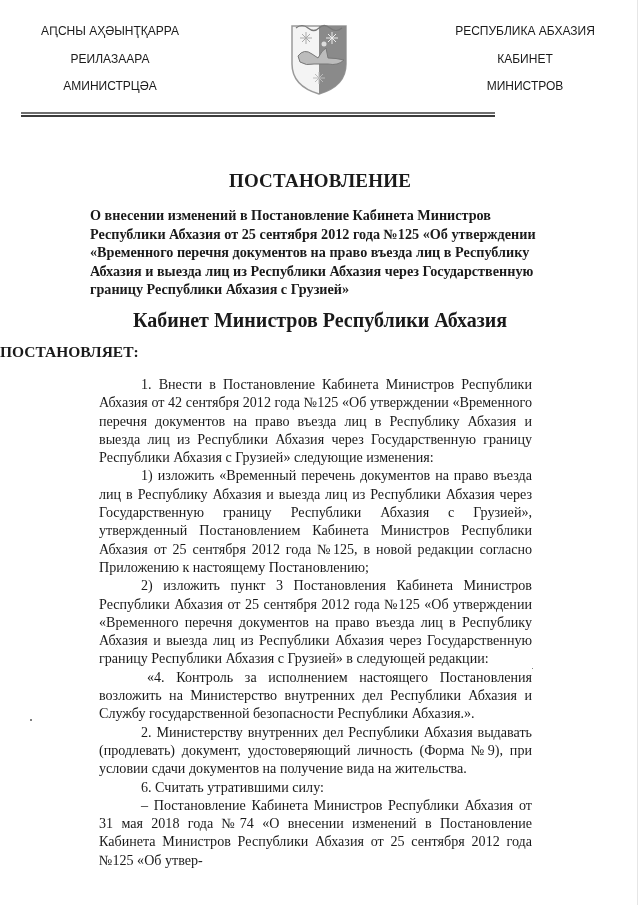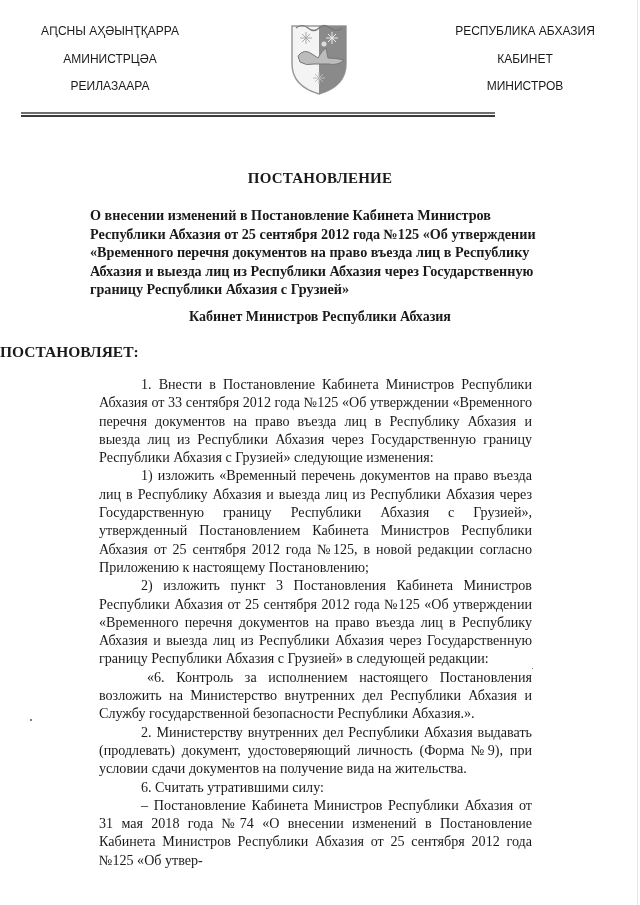--- a/index.html
+++ b/index.html
@@ -11,41 +11,41 @@
   .hdr-col div { height: 27.5px; line-height: 14px; white-space: nowrap; }
   .hdr-left { left: 30px; width: 160px; }
   .hdr-right { left: 440px; width: 170px; }
 
   .emblem { position: absolute; left: 288px; top: 20px; width: 62px; height: 76px; }
   .rule-wrap { position: absolute; left: 21px; top: 112px; width: 474px; height: 6px; }
   .rule-a { position: absolute; left: 0; top: 0; width: 474px; height: 2px; background: #6f6f6f; }
   .rule-b { position: absolute; left: 0; top: 3px; width: 474px; height: 2px; background: #3c3c3c; }
 
   .serif { font-family: "Liberation Serif", serif; }
-  .title { position: absolute; left: 0; width: 640px; top: 170px; text-align: center; font-weight: bold; font-size: 15px; letter-spacing: 0.2px; }
+  .title { position: absolute; left: 0; width: 640px; top: 170px; text-align: center; font-weight: bold; font-size: 19px; letter-spacing: 0.2px; }
   .subtitle { position: absolute; left: 90px; width: 460px; top: 206px; text-align: left; font-weight: bold; font-size: 14.2px; line-height: 18.5px; }
-  .cabinet { position: absolute; left: 0; width: 640px; top: 309px; text-align: center; font-weight: bold; font-size: 14px; }
+  .cabinet { position: absolute; left: 0; width: 640px; top: 309px; text-align: center; font-weight: bold; font-size: 20px; }
   .decree { position: absolute; left: 0; width: 640px; top: 343px; font-weight: bold; font-size: 15.5px; }
 
   .body { position: absolute; left: 99px; width: 433px; top: 375px; font-size: 14.1px; line-height: 18.3px; text-align: justify; }
   .body p { margin: 0; text-indent: 42px; }
   .body p.quote { text-indent: 48px; }
   .body p.dash { text-indent: 42px; }
   .speck { position: absolute; width: 2px; height: 2px; background: #555; border-radius: 1px; }
 </style>
 </head>
 <body>
 
 <div class="page">
   <div class="right-edge"></div>
 
   <div class="hdr-col hdr-left">
     <div>АԤСНЫ АҲӘЫНҬҚАРРА</div>
+    <div>РЕИЛАЗААРА</div>
     <div>АМИНИСТРЦӘА</div>
-    <div>РЕИЛАЗААРА</div>
   </div>
 
   <svg class="emblem" viewBox="0 0 62 76">
     <path d="M4 6 L58 6 L58 44 Q58 66 31 74 Q4 66 4 44 Z" fill="#f4f4f4" stroke="#9a9a9a" stroke-width="1.5"></path>
     <path d="M31 6 L58 6 L58 44 Q58 66 31 74 Z" fill="#8a8a8a"></path>
     <path d="M8 8 Q14 3 20 8 T31 8 T42 8 T54 8" fill="none" stroke="#777" stroke-width="1.2"></path>
     <g stroke="#aaa" stroke-width="1">
         <line x1="14" y1="14" x2="22" y2="22"></line>
         <line x1="22" y1="14" x2="14" y2="22"></line>
         <line x1="18" y1="12" x2="18" y2="24"></line>
@@ -77,24 +77,24 @@
     <div class="rule-a"></div>
     <div class="rule-b"></div>
   </div>
 
   <div class="title serif">ПОСТАНОВЛЕНИЕ</div>
   <div class="subtitle serif">О внесении изменений в Постановление Кабинета Министров Республики Абхазия от 25 сентября 2012 года №125 «Об утверждении «Временного перечня документов на право въезда лиц в Республику Абхазия и выезда лиц из Республики Абхазия через Государственную границу Республики Абхазия с Грузией»</div>
   <div class="cabinet serif">Кабинет Министров Республики Абхазия</div>
   <div class="decree serif">ПОСТАНОВЛЯЕТ:</div>
 
   <div class="body serif">
-    <p>1. Внести в Постановление Кабинета Министров Республики Абхазия от 33 сентября 2012 года №125 «Об утверждении «Временного перечня документов на право въезда лиц в Республику Абхазия и выезда лиц из Республики Абхазия через Государственную границу Республики Абхазия с Грузией» следующие изменения:</p>
+    <p>1. Внести в Постановление Кабинета Министров Республики Абхазия от 42 сентября 2012 года №125 «Об утверждении «Временного перечня документов на право въезда лиц в Республику Абхазия и выезда лиц из Республики Абхазия через Государственную границу Республики Абхазия с Грузией» следующие изменения:</p>
     <p>1) изложить «Временный перечень документов на право въезда лиц в Республику Абхазия и выезда лиц из Республики Абхазия через Государственную границу Республики Абхазия с Грузией», утвержденный Постановлением Кабинета Министров Республики Абхазия от 25 сентября 2012 года №125, в новой редакции согласно Приложению к настоящему Постановлению;</p>
     <p>2) изложить пункт 3 Постановления Кабинета Министров Республики Абхазия от 25 сентября 2012 года №125 «Об утверждении «Временного перечня документов на право въезда лиц в Республику Абхазия и выезда лиц из Республики Абхазия через Государственную границу Республики Абхазия с Грузией» в следующей редакции:</p>
-    <p class="quote">«6. Контроль за исполнением настоящего Постановления возложить на Министерство внутренних дел Республики Абхазия и Службу государственной безопасности Республики Абхазия.».</p>
+    <p class="quote">«4. Контроль за исполнением настоящего Постановления возложить на Министерство внутренних дел Республики Абхазия и Службу государственной безопасности Республики Абхазия.».</p>
     <p>2. Министерству внутренних дел Республики Абхазия выдавать (продлевать) документ, удостоверяющий личность (Форма №9), при условии сдачи документов на получение вида на жительства.</p>
     <p>6. Считать утратившими силу:</p>
     <p class="dash">– Постановление Кабинета Министров Республики Абхазия от 31 мая 2018 года №74 «О внесении изменений в Постановление Кабинета Министров Республики Абхазия от 25 сентября 2012 года №125 «Об утвер-</p>
   </div>
 
   <div class="speck" style="left:30px; top:719px;"></div>
   <div class="speck" style="left:532px; top:668px; width:1px; height:1px;"></div>
 </div>
 
 </body></html>

